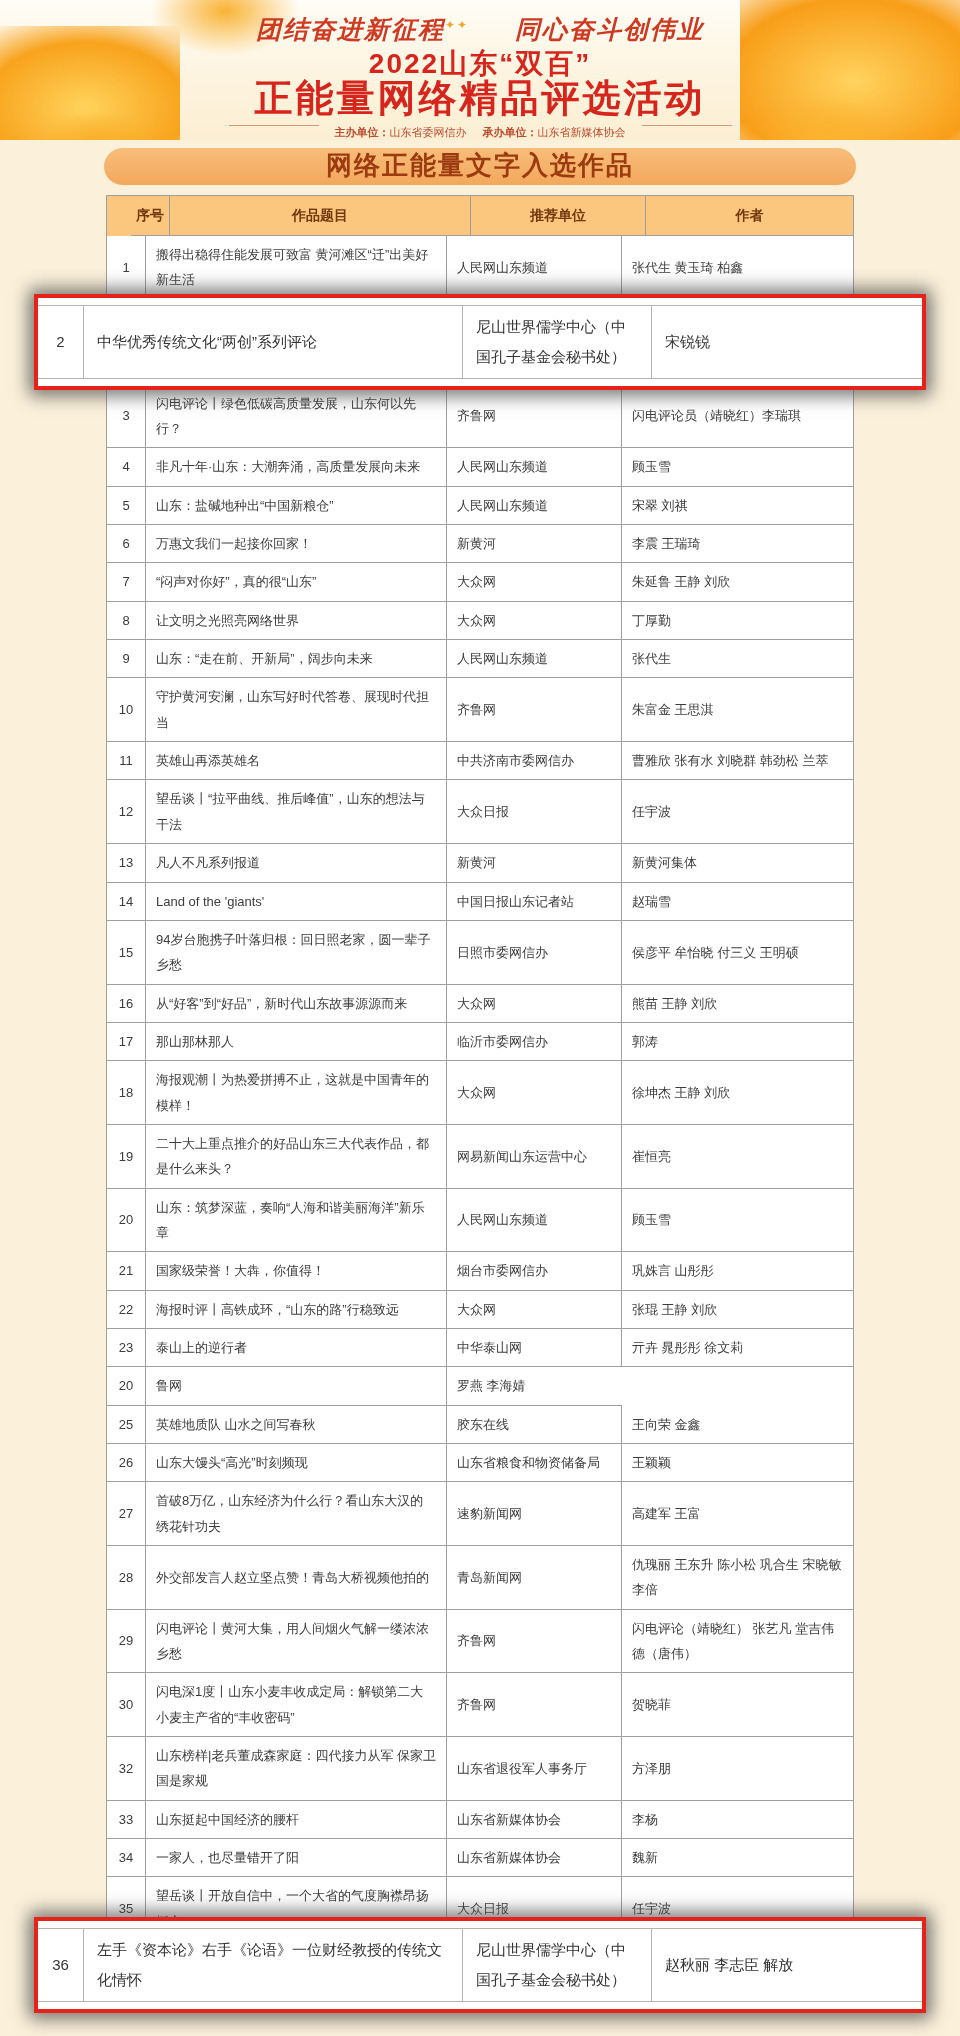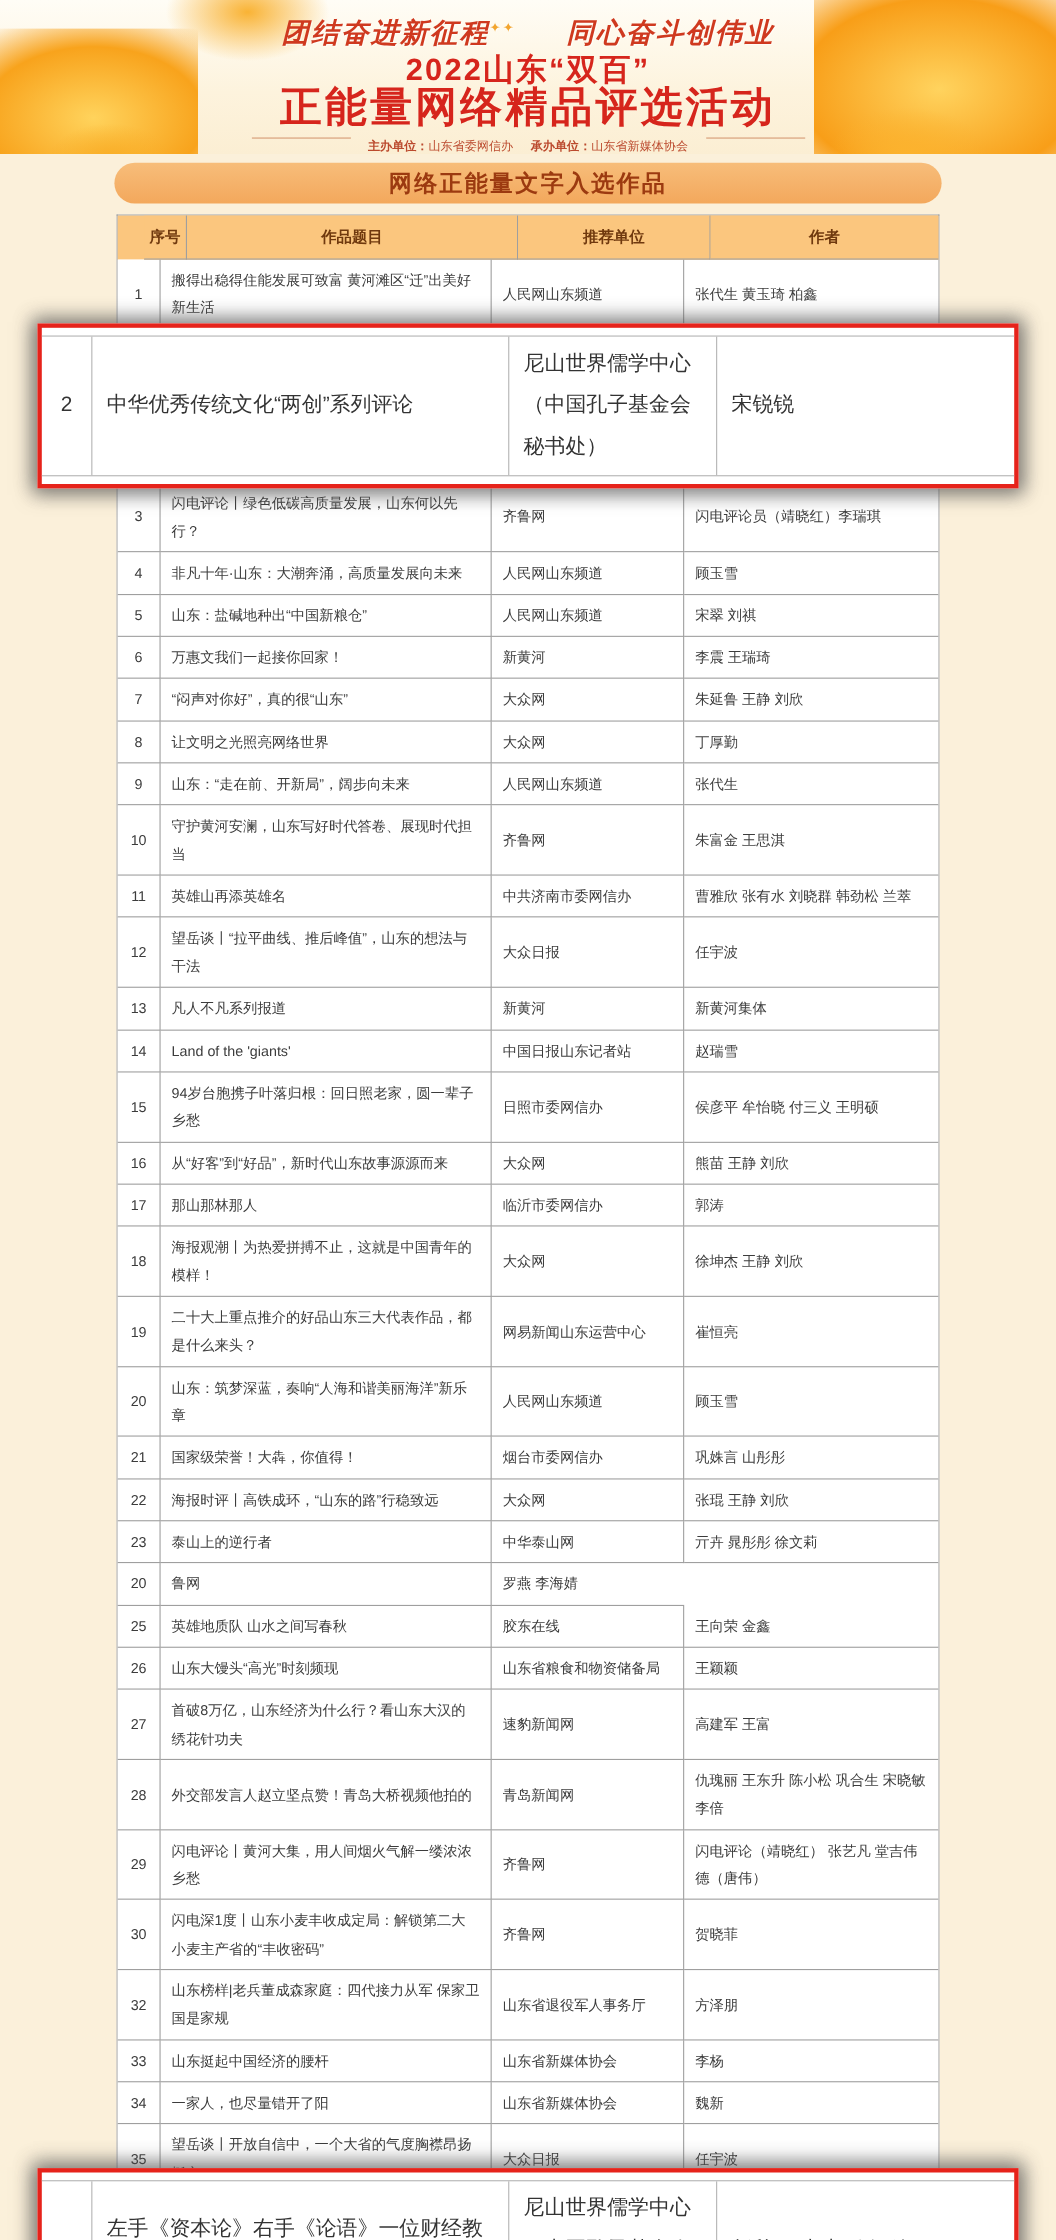--- a/index.html
+++ b/index.html
@@ -20,22 +20,22 @@
   .star{font-style:normal;color:#f2a52f;font-size:12px;vertical-align:super;}
   .btitle1{position:relative;font-size:28px;line-height:1.05;font-weight:900;color:#d6251c;letter-spacing:2px;margin-top:3px;}
   .btitle2{position:relative;font-size:38px;line-height:1.1;font-weight:900;color:#d6251c;letter-spacing:3px;}
   .orgs{position:relative;margin-top:5px;display:flex;align-items:flex-start;justify-content:center;gap:16px;font-size:11px;color:#bb4a2e;}
   .orgs b{font-weight:bold;}
   .hr-line{width:90px;height:1px;background:#d59a74;}
 
   
   .section-bar{width:752px;height:37px;margin:8px auto 10px;border-radius:19px;
     background:linear-gradient(180deg,#f7bd7a 0%,#f3a85c 100%);
-    display:flex;align-items:center;justify-content:center;
-    font-size:21px;font-weight:bold;letter-spacing:2px;color:#9c3a10;}
+    display:flex;justify-content:center;
+    font-size:26px;font-weight:bold;letter-spacing:2px;color:#9c3a10;}
 
   
   #table-root{width:748px;margin:0 auto 14px;position:relative;}
   .tseg{border:1px solid #9f9f9f;border-bottom:none;background:#fff;}
   .trow{display:grid;grid-template-columns:39px 301px 175px 1fr;background:#fff;}
   .trow > .cell{border-right:1px solid #9f9f9f;border-bottom:1px solid #9f9f9f;
     padding:6px 10px;font-size:13px;line-height:1.95;color:#3c3c3c;
     display:flex;align-items:center;}
   .trow > .cell:last-child{border-right:none;}
   .trow .c-no{justify-content:center;padding:6px 2px;}
@@ -43,21 +43,21 @@
   .thead > .cell{font-weight:bold;color:#70390e;font-size:14px;justify-content:center;padding:9px 4px;line-height:1.5;background:#fbc67e;}
 
   
   .hl-box{position:relative;z-index:5;width:892px;margin-left:-72px;background:#fff;
     border:4px solid #e6231b;
     box-shadow:0 3px 16px 4px rgba(80,80,80,.55),0 -3px 16px 4px rgba(80,80,80,.45);}
   .hl-box-a{margin-top:-6px;margin-bottom:-6px;}
   .hl-box-b{margin-top:-24px;margin-bottom:-12px;}
   .hl-inner{margin:7px 0;border-top:1px solid #b3b3b3;border-bottom:1px solid #b3b3b3;}
   .hl-row{display:grid;grid-template-columns:46px 379px 189px 1fr;}
-  .hl-row > .cell{border-right:1px solid #b3b3b3;padding:6px 13px;font-size:19px;line-height:2.0;color:#333;display:flex;align-items:center;}
+  .hl-row > .cell{border-right:1px solid #b3b3b3;padding:6px 13px;font-size:15px;line-height:2.0;color:#333;display:flex;align-items:center;}
   .hl-row > .cell:last-child{border-right:none;text-align:center;}
   .hl-row .c-no{justify-content:center;padding:6px 2px;}
 </style>
 </head>
 <body>
 
 <div class="page">
 
   <header class="banner">
     <div class="deco d1"></div>

